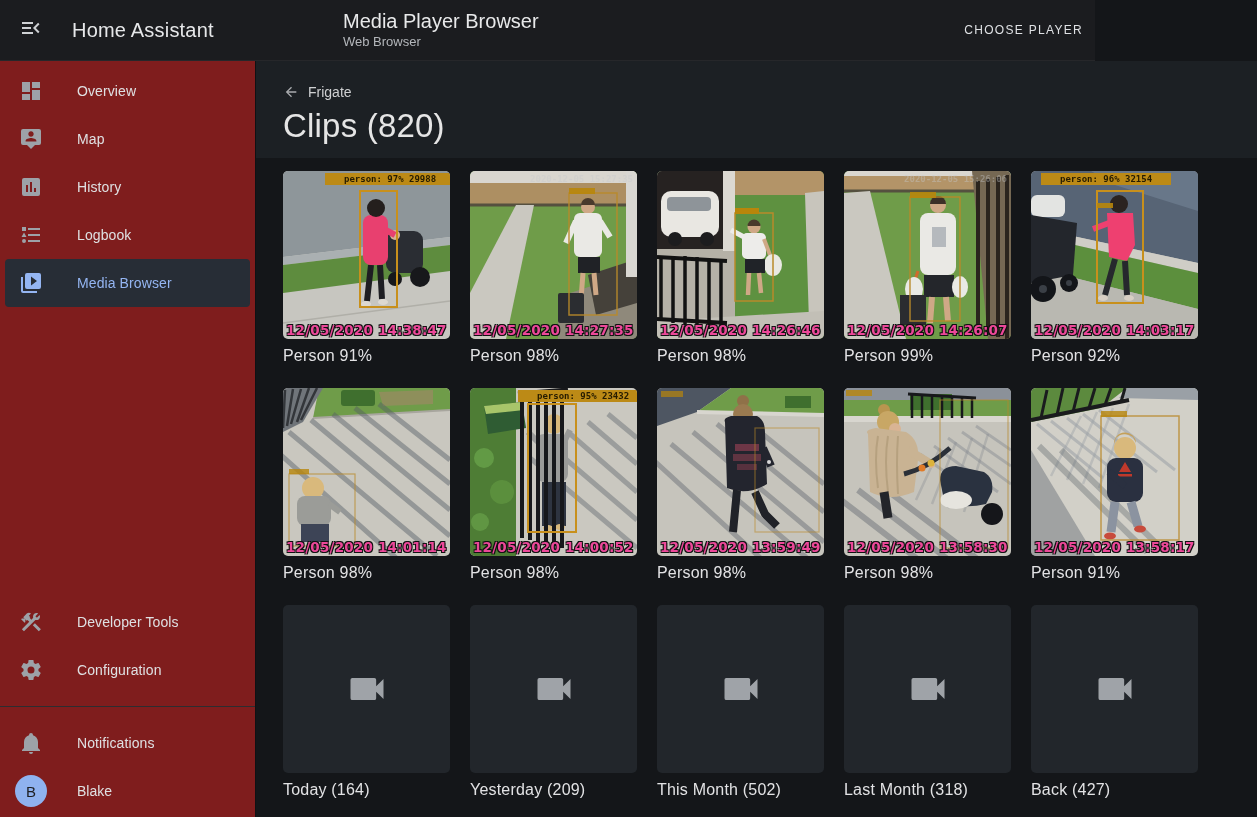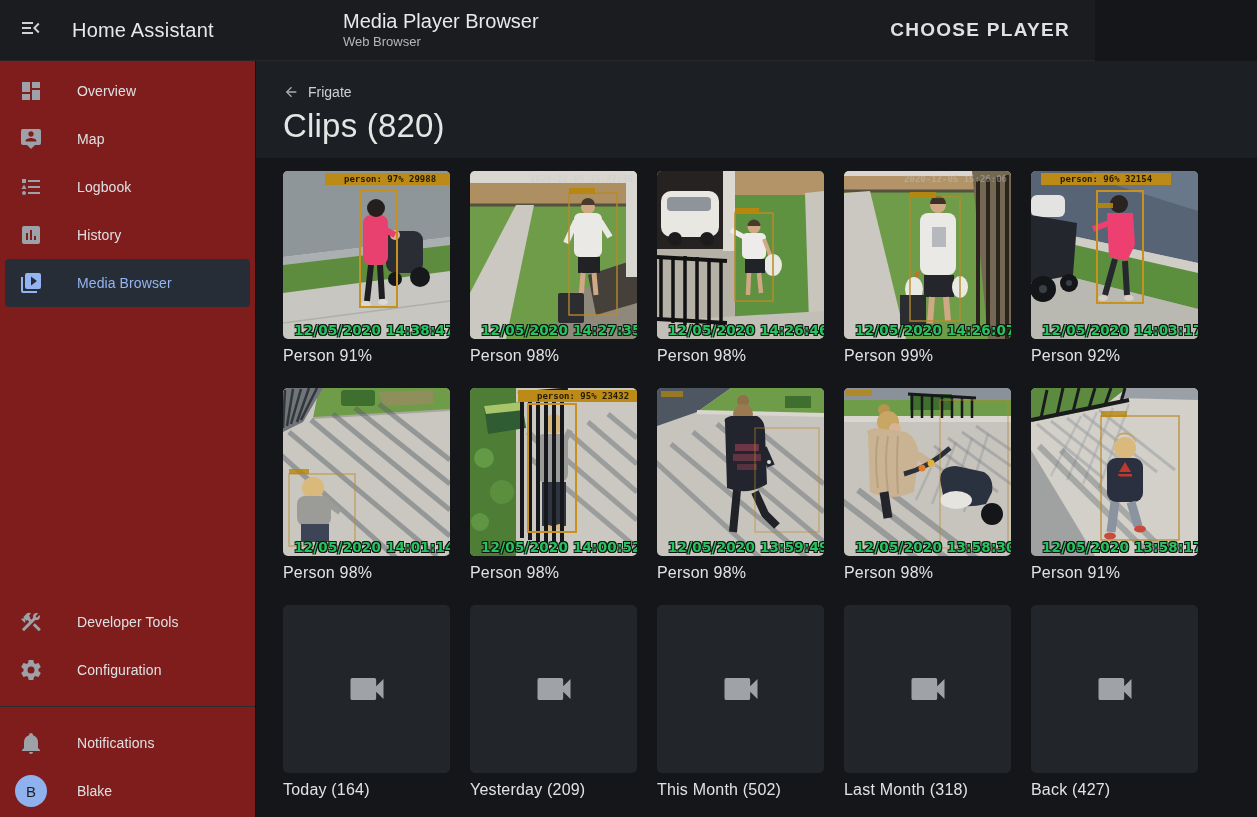--- a/index.html
+++ b/index.html
@@ -10,21 +10,21 @@
   .appbar { position:absolute; top:0; left:0; width:1095px; height:61px;
             background:#1b1c1f; display:flex; align-items:center;
             border-bottom:1px solid rgba(255,255,255,0.05); z-index:5; }
   .appbar-left { width:256px; display:flex; align-items:center; flex:none; }
   .menu-btn { margin-left:17px; width:28px; height:28px; display:flex; align-items:center;
               justify-content:center; cursor:pointer; color:#cfd1d4; }
   .ha-title { margin-left:27px; font-size:20px; color:#e6e7e9; letter-spacing:.2px; }
   .mpb-block { margin-left:87px; line-height:1.15; }
   .mpb-title { font-size:20px; color:#e8e9ea; }
   .mpb-sub   { font-size:13px; color:#b4b7bb; margin-top:2px; }
-  .choose-player { margin-left:auto; margin-right:17px; font-size:19px; font-weight:700;
+  .choose-player { margin-left:auto; margin-right:4px; font-size:12px; font-weight:400;
                    letter-spacing:1.3px; color:#dfe1e4; cursor:pointer; padding:8px 8px; }
 
   
   .sidebar { position:absolute; top:61px; left:0; width:256px; height:756px;
              background:#7f1d1d; border-right:1px solid #101114;
              display:flex; flex-direction:column; z-index:4; }
   .sb-top { padding-top:6px; }
   .sb-item { height:48px; display:flex; align-items:center; margin:0 5px;
              border-radius:4px; cursor:pointer; }
   .sb-item .ic { width:24px; height:24px; margin-left:14px; flex:none; color:#9da2a8; }
@@ -49,22 +49,22 @@
   .breadcrumb .lbl { font-size:14px; color:#cfd0d2; }
   .page-title { margin-top:7px; font-size:33px; font-weight:400; color:#e5e5e5;
                 letter-spacing:.2px; }
   .content-body { height:659px; background:#141619; padding:13px 0 0 27px; overflow:hidden; }
   .grid { display:grid; grid-template-columns:repeat(5,167px); column-gap:20px; row-gap:23px; }
 
   .cell { width:167px; }
   .thumb { position:relative; width:167px; height:168px; border-radius:5px;
            overflow:hidden; cursor:pointer; background:#22262b; }
   .thumb svg.scene { position:absolute; inset:0; width:100%; height:100%; display:block; }
-  .osd-ts { position:absolute; left:11px; bottom:1px; font-family:"DejaVu Sans",sans-serif;
-            font-weight:700; font-size:13.5px; color:#22c55e; letter-spacing:0.2px;
+  .osd-ts { position:absolute; left:3px; bottom:1px; font-family:"DejaVu Sans",sans-serif;
+            font-weight:700; font-size:13.5px; color:#ec4899; letter-spacing:0.2px;
             text-shadow:-1px -1px 0 #111, 1px -1px 0 #111, -1px 1px 0 #111, 1px 1px 0 #111;
             white-space:nowrap; }
   .det-label { position:absolute; font-family:"DejaVu Sans Mono",monospace; font-weight:700;
                font-size:9px; color:#261c00; background:#bc8a16; padding:0 19px;
                line-height:12px; white-space:nowrap; }
   .cam-ts { position:absolute; top:3px; right:4px; font-family:"DejaVu Sans Mono",monospace;
             font-size:9px; font-weight:700; color:#c6c9cc; opacity:.4; white-space:nowrap; }
   .caption { margin-top:8px; font-size:16px; color:#e2e2e4; letter-spacing:.2px;
              white-space:nowrap; }
 
@@ -108,32 +108,32 @@
       <span class="ic">
         <svg viewBox="0 0 24 24" width="24" height="24">
             <path fill="currentColor" d="M20,2H4A2,2 0 0,0 2,4V16A2,2 0 0,0 4,18H8L12,22L16,18H20A2,2 0 0,0 22,16V4A2,2 0 0,0 20,2M12,4.3C13.5,4.3 14.7,5.5 14.7,7C14.7,8.5 13.5,9.7 12,9.7C10.5,9.7 9.3,8.5 9.3,7C9.3,5.5 10.5,4.3 12,4.3M17.4,14.6H6.6V13.8C6.6,12 10.2,11 12,11C13.8,11 17.4,12 17.4,13.8V14.6Z"></path>
           </svg>
       </span>
       <span class="lbl">Map</span>
     </div>
     <div class="sb-item">
       <span class="ic">
         <svg viewBox="0 0 24 24" width="24" height="24">
+            <path fill="currentColor" d="M19,3H5A2,2 0 0,0 3,5V19A2,2 0 0,0 5,21H19A2,2 0 0,0 21,19V5A2,2 0 0,0 19,3M9,17H7V10H9V17M13,17H11V7H13V17M17,17H15V13H17V17Z"></path>
+          </svg>
+      </span>
+      <span class="lbl">History</span>
+    </div>
+    <div class="sb-item">
+      <span class="ic">
+        <svg viewBox="0 0 24 24" width="24" height="24">
             <path fill="currentColor" d="M5,9.5L7.5,14H2.5L5,9.5M3,4H7V8H3V4M5,20A2,2 0 0,0 7,18A2,2 0 0,0 5,16A2,2 0 0,0 3,18A2,2 0 0,0 5,20M9,5V7H21V5H9M9,19H21V17H9V19M9,13H21V11H9V13Z"></path>
           </svg>
       </span>
       <span class="lbl">Logbook</span>
-    </div>
-    <div class="sb-item">
-      <span class="ic">
-        <svg viewBox="0 0 24 24" width="24" height="24">
-            <path fill="currentColor" d="M19,3H5A2,2 0 0,0 3,5V19A2,2 0 0,0 5,21H19A2,2 0 0,0 21,19V5A2,2 0 0,0 19,3M9,17H7V10H9V17M13,17H11V7H13V17M17,17H15V13H17V17Z"></path>
-          </svg>
-      </span>
-      <span class="lbl">History</span>
     </div>
     <div class="sb-item selected">
       <span class="ic">
         <svg viewBox="0 0 24 24" width="24" height="24">
             <path fill="currentColor" fill-rule="evenodd" d="M4,6H2V20A2,2 0 0,0 4,22H18V20H4V6M20,2H8A2,2 0 0,0 6,4V16A2,2 0 0,0 8,18H20A2,2 0 0,0 22,16V4A2,2 0 0,0 20,2M12,14.5V5.5L18,10L12,14.5Z"></path>
           </svg>
       </span>
       <span class="lbl">Media Browser</span>
     </div>
   </div>

